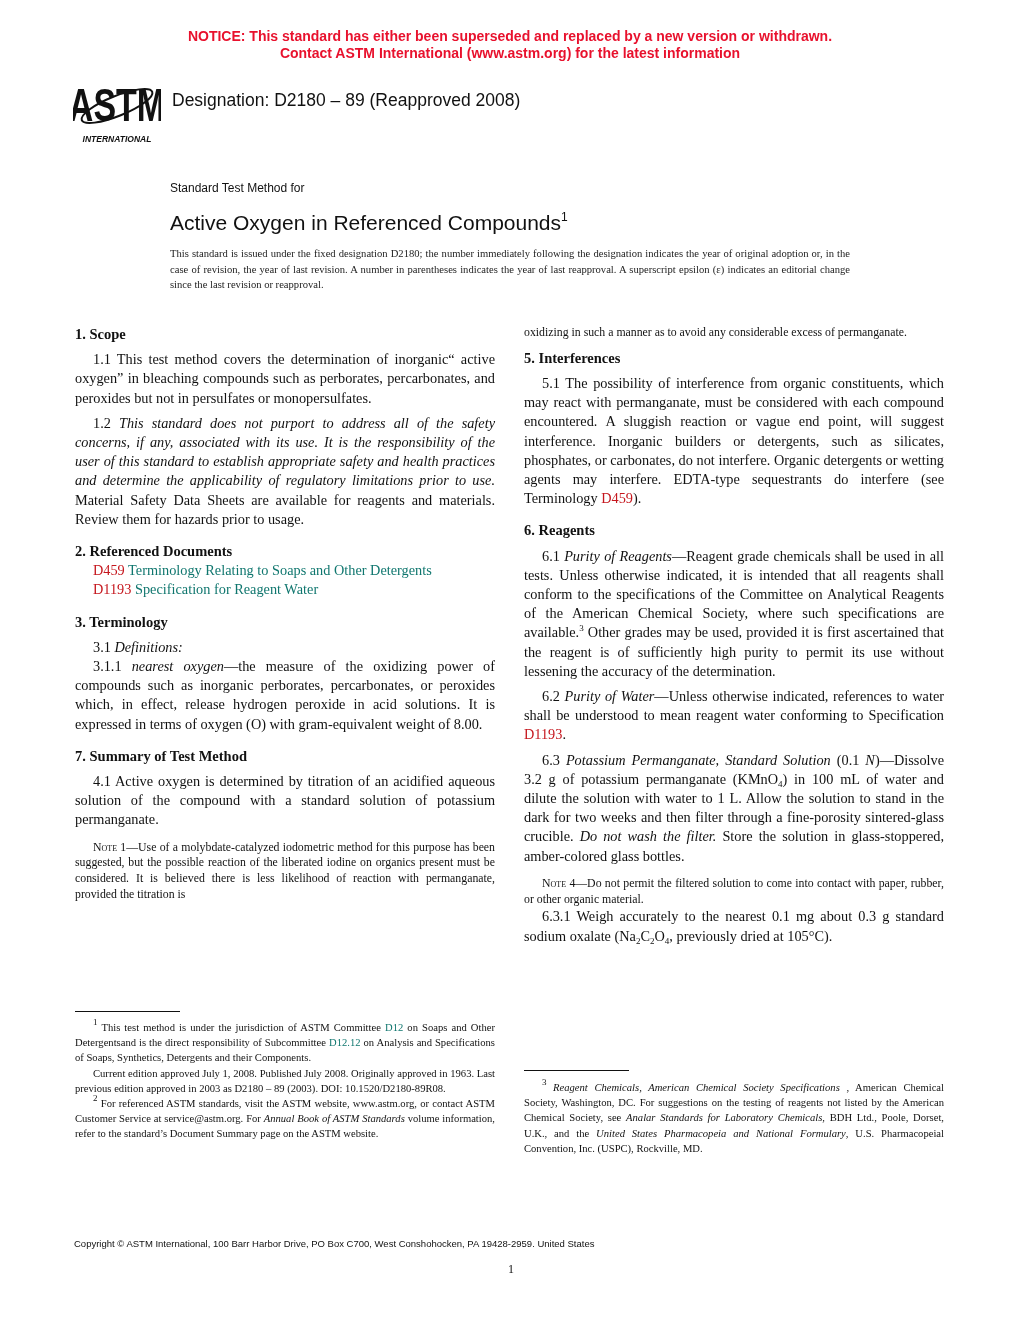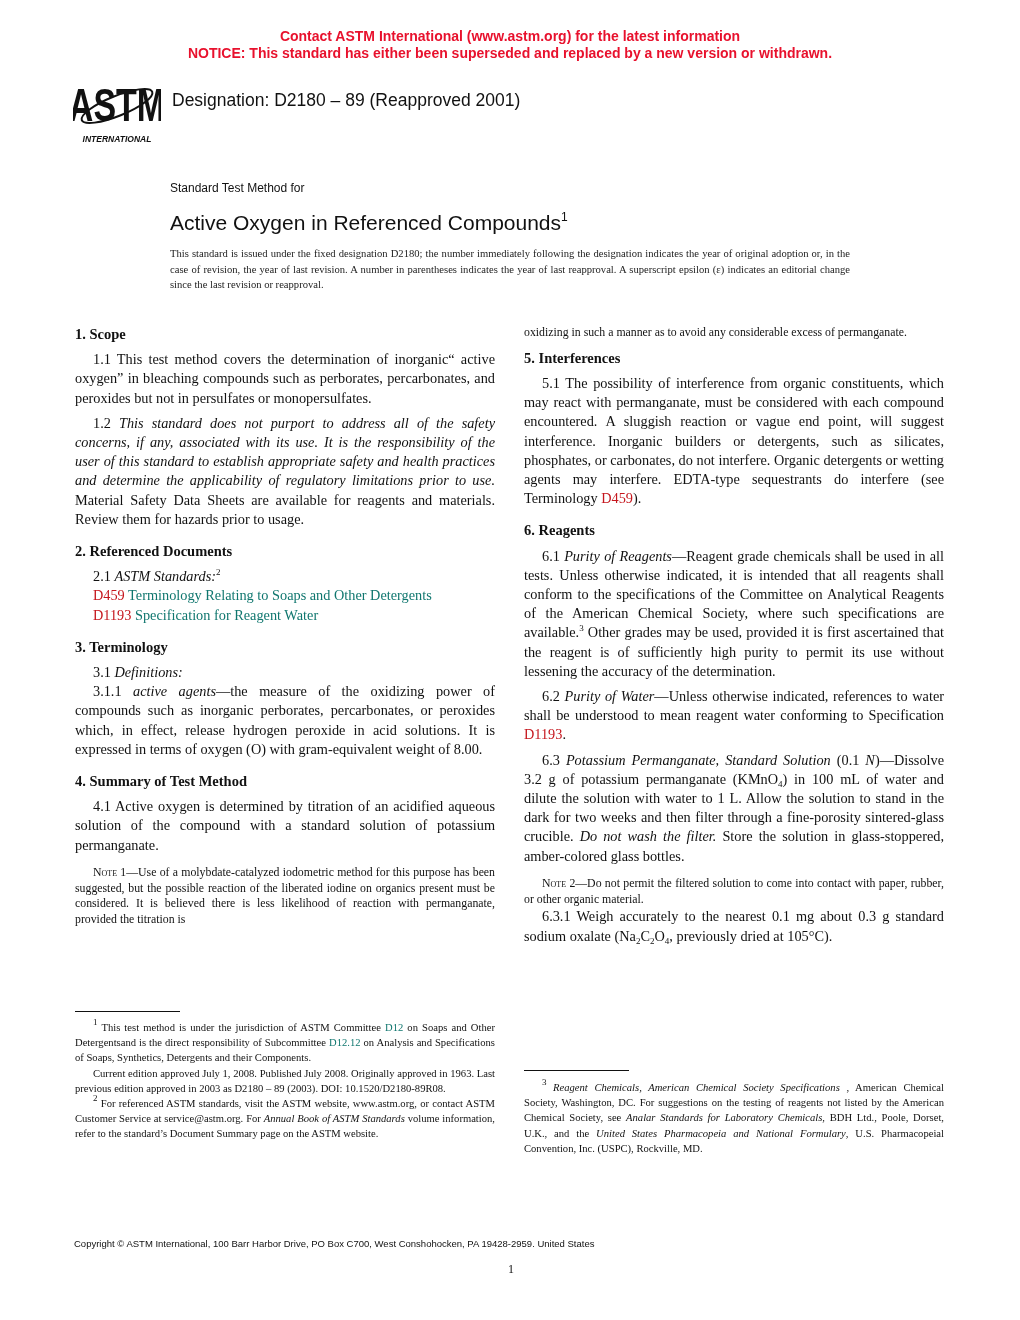--- a/index.html
+++ b/index.html
@@ -33,56 +33,55 @@
             font-size: 9.5px; color: #111; }
   .pagenum { left: 508px; top: 1262px; font-size: 12px; }
   sub { font-size: 9px; vertical-align: -3px; line-height: 0; }
   sup.fnref { font-size: 9px; vertical-align: 6px; line-height: 0; }
   .sc { font-variant: small-caps; }
 </style>
 </head>
 <body>
 
 <div class="abs notice">
+  <div>NOTICE: This standard has either been superseded and replaced by a new version or withdrawn.</div>
   <div>Contact ASTM International (www.astm.org) for the latest information</div>
-  <div>NOTICE: This standard has either been superseded and replaced by a new version or withdrawn.</div>
 </div>
 
 <div class="abs logo">
   <svg width="88" height="68" viewBox="0 0 88 68">
     <ellipse cx="44" cy="30" rx="38" ry="10" fill="none" stroke="#111" stroke-width="2" transform="rotate(-22 44 30)"></ellipse>
     <text x="44" y="45" text-anchor="middle" font-family="Liberation Sans, sans-serif" font-weight="bold" font-size="34" fill="#111" transform="scale(1,1.35) translate(0,-12)">ASTM</text>
     <text x="44" y="66" text-anchor="middle" font-family="Liberation Sans, sans-serif" font-weight="bold" font-style="italic" font-size="8.5" fill="#111">INTERNATIONAL</text>
   </svg>
 </div>
 
-<div class="abs designation">Designation: D2180 – 89 (Reapproved 2001)</div>
+<div class="abs designation">Designation: D2180 – 89 (Reapproved 2008)</div>
 
 <div class="abs title">
   <div class="t1">Standard Test Method for</div>
   <div class="t2"><span>Active Oxygen in Referenced Compounds</span><sup>1</sup></div>
 </div>
 
 <div class="abs issued">This standard is issued under the fixed designation D2180; the number immediately following the designation indicates the year of original adoption or, in the case of revision, the year of last revision. A number in parentheses indicates the year of last reapproval. A superscript epsilon (ε) indicates an editorial change since the last revision or reapproval.</div>
 
 <div class="abs col" style="left:75px; top:325px;">
   <p class="h">1.  Scope</p>
   <p class="indent" style="margin-top:6px;">1.1  This test method covers the determination of inorganic“ active oxygen” in bleaching compounds such as perborates, percarbonates, and peroxides but not in persulfates or monopersulfates.</p>
   <p class="indent" style="margin-top:6px;"><span>1.2 </span><i>This standard does not purport to address all of the safety concerns, if any, associated with its use. It is the responsibility of the user of this standard to establish appropriate safety and health practices and determine the applicability of regulatory limitations prior to use.</i><span> Material Safety Data Sheets are available for reagents and materials. Review them for hazards prior to usage.</span></p>
 
   <p class="h" style="margin-top:13px;">2.  Referenced Documents</p>
-  <p class="indent" style="margin-top:6px;"><span>2.1 </span><i>ASTM Standards:</i><sup class="fnref">2</sup></p>
   <p style="padding-left:18px; text-align:left;"><a class="red">D459</a> <span class="blue">Terminology Relating to Soaps and Other Detergents</span></p>
   <p style="padding-left:18px; text-align:left;"><a class="red">D1193</a> <span class="blue">Specification for Reagent Water</span></p>
 
   <p class="h" style="margin-top:13px;">3.  Terminology</p>
   <p class="indent" style="margin-top:6px;"><span>3.1 </span><i>Definitions:</i></p>
-  <p class="indent"><span>3.1.1 </span><i>active agents</i><span>—the measure of the oxidizing power of compounds such as inorganic perborates, percarbonates, or peroxides which, in effect, release hydrogen peroxide in acid solutions. It is expressed in terms of oxygen (O) with gram-equivalent weight of 8.00.</span></p>
+  <p class="indent"><span>3.1.1 </span><i>nearest oxygen</i><span>—the measure of the oxidizing power of compounds such as inorganic perborates, percarbonates, or peroxides which, in effect, release hydrogen peroxide in acid solutions. It is expressed in terms of oxygen (O) with gram-equivalent weight of 8.00.</span></p>
 
-  <p class="h" style="margin-top:13px;">4.  Summary of Test Method</p>
+  <p class="h" style="margin-top:13px;">7.  Summary of Test Method</p>
   <p class="indent" style="margin-top:6px;">4.1  Active oxygen is determined by titration of an acidified aqueous solution of the compound with a standard solution of potassium permanganate.</p>
   <p class="note indent" style="margin-top:10px;"><span class="sc">Note 1</span><span>—Use of a molybdate-catalyzed iodometric method for this purpose has been suggested, but the possible reaction of the liberated iodine on organics present must be considered. It is believed there is less likelihood of reaction with permanganate, provided the titration is</span></p>
 </div>
 
 <div class="abs rule" style="left:75px; top:1011px;"></div>
 <div class="abs fn" style="left:75px; top:1020px; width:420px;">
   <p class="indent" style="margin:0;"><sup class="fnref">1</sup><span> This test method is under the jurisdiction of ASTM Committee </span><a class="blue">D12</a><span> on Soaps and Other Detergentsand is the direct responsibility of Subcommittee </span><a class="blue">D12.12</a><span> on Analysis and Specifications of Soaps, Synthetics, Detergents and their Components.</span></p>
   <p class="indent" style="margin:0;">Current edition approved July 1, 2008. Published July 2008. Originally approved in 1963. Last previous edition approved in 2003 as D2180 – 89 (2003). DOI: 10.1520/D2180-89R08.</p>
   <p class="indent" style="margin:0;"><sup class="fnref">2</sup><span> For referenced ASTM standards, visit the ASTM website, www.astm.org, or contact ASTM Customer Service at service@astm.org. For </span><i>Annual Book of ASTM Standards</i><span> volume information, refer to the standard’s Document Summary page on the ASTM website.</span></p>
 </div>
@@ -90,21 +89,21 @@
 <div class="abs col" style="left:524px; top:325px;">
   <p class="note">oxidizing in such a manner as to avoid any considerable excess of permanganate.</p>
 
   <p class="h" style="margin-top:8px;">5.  Interferences</p>
   <p class="indent" style="margin-top:6px;"><span>5.1 The possibility of interference from organic constituents, which may react with permanganate, must be considered with each compound encountered. A sluggish reaction or vague end point, will suggest interference. Inorganic builders or detergents, such as silicates, phosphates, or carbonates, do not interfere. Organic detergents or wetting agents may interfere. EDTA-type sequestrants do interfere (see Terminology </span><a class="red">D459</a><span>).</span></p>
 
   <p class="h" style="margin-top:13px;">6.  Reagents</p>
   <p class="indent" style="margin-top:6px;"><span>6.1 </span><i>Purity of Reagents</i><span>—Reagent grade chemicals shall be used in all tests. Unless otherwise indicated, it is intended that all reagents shall conform to the specifications of the Committee on Analytical Reagents of the American Chemical Society, where such specifications are available.</span><sup class="fnref">3</sup><span> Other grades may be used, provided it is first ascertained that the reagent is of sufficiently high purity to permit its use without lessening the accuracy of the determination.</span></p>
   <p class="indent" style="margin-top:6px;"><span>6.2 </span><i>Purity of Water</i><span>—Unless otherwise indicated, references to water shall be understood to mean reagent water conforming to Specification </span><a class="red">D1193</a><span>.</span></p>
   <p class="indent" style="margin-top:6px;"><span>6.3 </span><i>Potassium Permanganate, Standard Solution</i><span> (0.1 </span><i>N</i><span>)—Dissolve 3.2 g of potassium permanganate (KMnO</span><sub>4</sub><span>) in 100 mL of water and dilute the solution with water to 1 L. Allow the solution to stand in the dark for two weeks and then filter through a fine-porosity sintered-glass crucible. </span><i>Do not wash the filter.</i><span> Store the solution in glass-stoppered, amber-colored glass bottles.</span></p>
-  <p class="note indent" style="margin-top:10px;"><span class="sc">Note 2</span><span>—Do not permit the filtered solution to come into contact with paper, rubber, or other organic material.</span></p>
+  <p class="note indent" style="margin-top:10px;"><span class="sc">Note 4</span><span>—Do not permit the filtered solution to come into contact with paper, rubber, or other organic material.</span></p>
   <p class="indent" style=""><span>6.3.1 Weigh accurately to the nearest 0.1 mg about 0.3 g standard sodium oxalate (Na</span><sub>2</sub><span>C</span><sub>2</sub><span>O</span><sub>4</sub><span>, previously dried at 105°C).</span></p>
 </div>
 
 <div class="abs rule" style="left:524px; top:1070px;"></div>
 <div class="abs fn" style="left:524px; top:1080px; width:420px;">
   <p class="indent" style="margin:0;"><sup class="fnref">3</sup><i> Reagent Chemicals, American Chemical Society Specifications</i><span> , American Chemical Society, Washington, DC. For suggestions on the testing of reagents not listed by the American Chemical Society, see </span><i>Analar Standards for Laboratory Chemicals</i><span>, BDH Ltd., Poole, Dorset, U.K., and the </span><i>United States Pharmacopeia and National Formulary</i><span>, U.S. Pharmacopeial Convention, Inc. (USPC), Rockville, MD.</span></p>
 </div>
 
 <div class="abs footer">Copyright © ASTM International, 100 Barr Harbor Drive, PO Box C700, West Conshohocken, PA 19428-2959. United States</div>
 <div class="abs pagenum">1</div>

